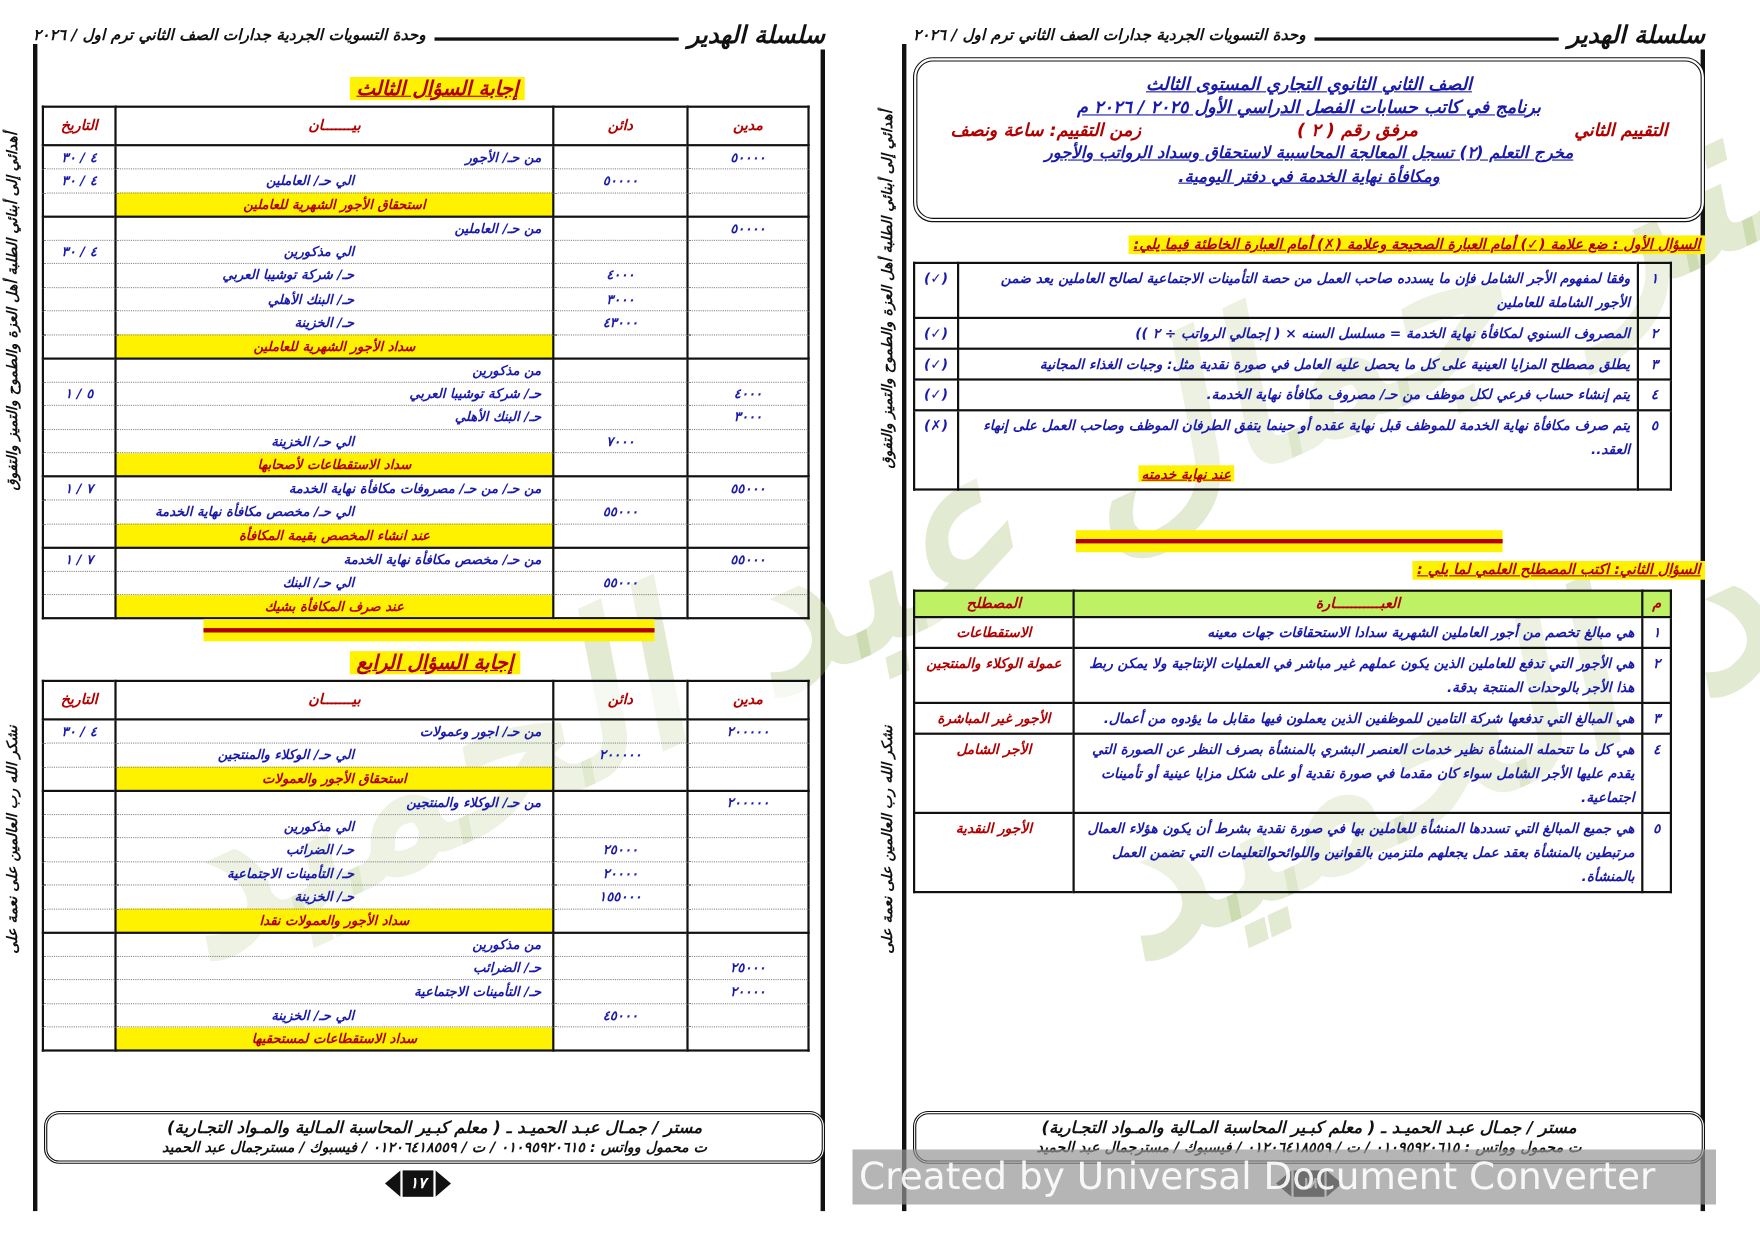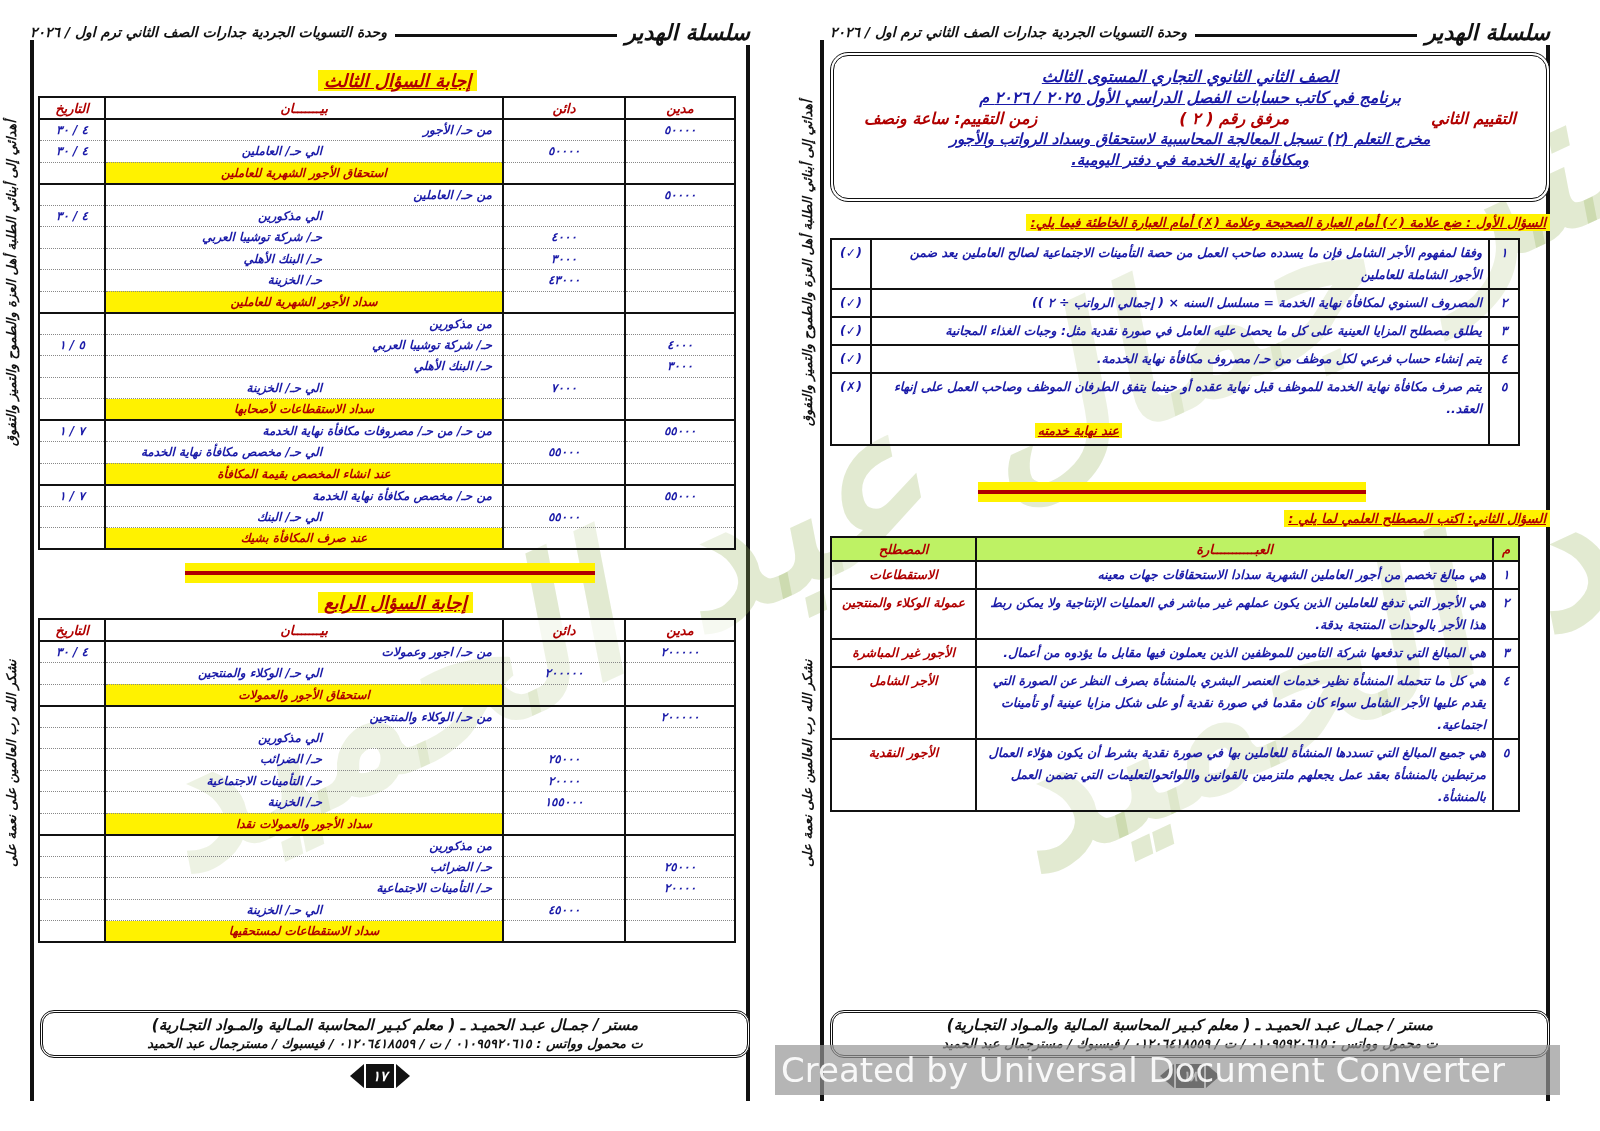--- a/index.html
+++ b/index.html
@@ -30,21 +30,21 @@
   
   .wm { position: absolute; color: rgba(150,180,90,0.28); font-size: 190px; font-weight: 900; transform: rotate(-25deg); pointer-events: none; white-space: nowrap; z-index: 0; }
   .page.left .wm { left: 70px; top: 320px; }
   .page.right .wm { left: 120px; top: 320px; }
 
   
   .q-title { position: absolute; font-size: 18px; color: #b00000; text-decoration: underline; background: #fff200; padding: 0 6px; z-index: 2; }
 
   
   table.j { position: absolute; left: 38px; width: 698px; border-collapse: collapse; z-index: 1; font-size: 12px; direction: rtl; }
-  table.j th { height: 22px; color: #b00000; border: 2px solid #111; font-size: 13px; background: rgba(255,255,255,0.7); }
+  table.j th { height: 35px; color: #b00000; border: 2px solid #111; font-size: 13px; background: rgba(255,255,255,0.7); }
   table.j td { height: 21.5px; border-left: 2px solid #111; border-right: 2px solid #111; border-bottom: 1px dotted #888; color: #1a1aa8; padding: 0 6px; background: rgba(255,255,255,0.4); }
   table.j td.num { text-align: center; }
   table.j td.desc { text-align: right; }
   table.j tr.note td.desc { background: #fff200; color: #b00000; text-align: center; }
   table.j tr.sep td { border-bottom: 2px solid #111; }
   .ind1 { padding-right: 180px !important; }
   .ind0 { padding-right: 10px !important; }
 
   
   .sepbar { position: absolute; height: 20px; background: #fff200; z-index: 2; }

